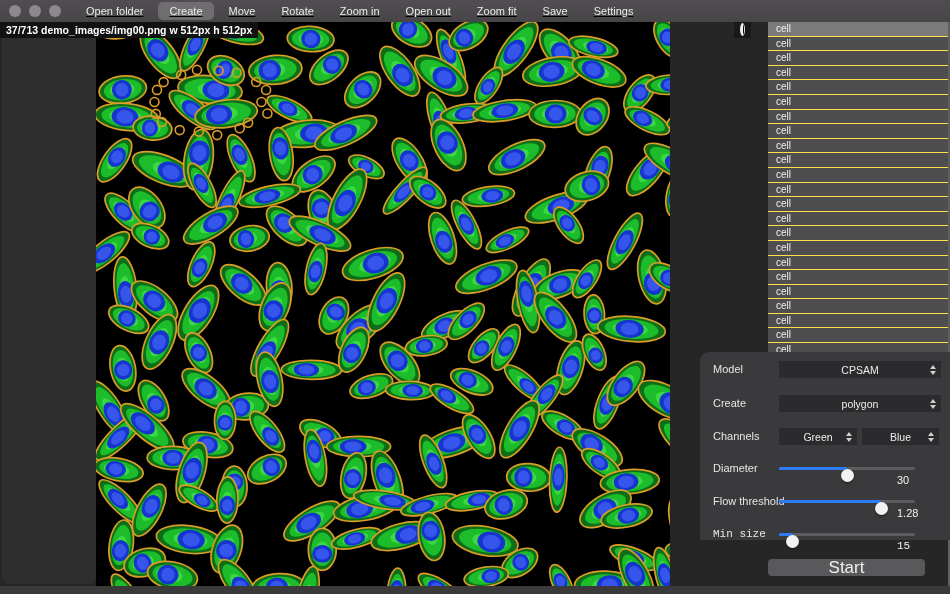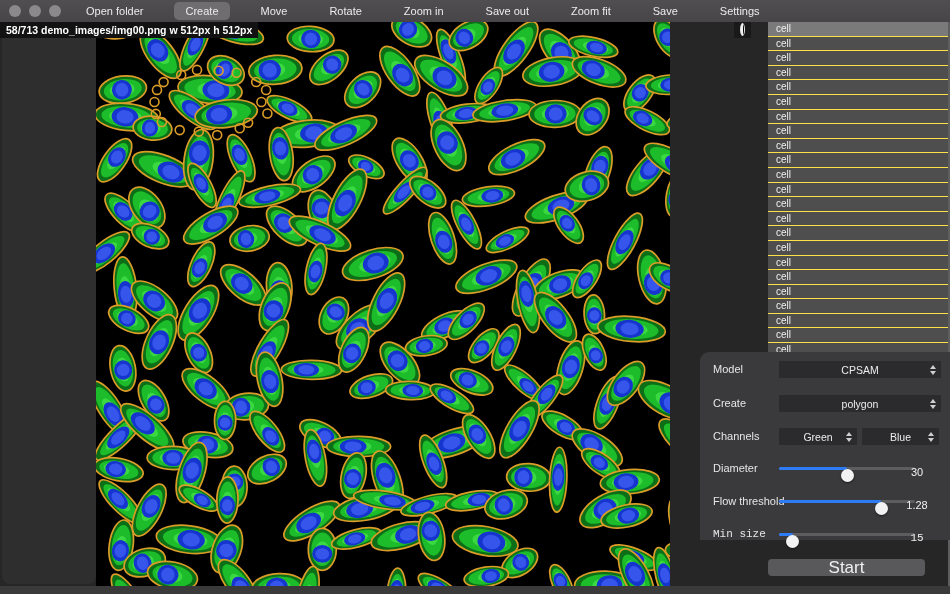--- a/index.html
+++ b/index.html
@@ -4,21 +4,21 @@
 <style>
   html,body{margin:0;padding:0;background:#111;}
   .window{position:relative;width:950px;height:594px;background:#262626;overflow:hidden;
           font-family:"Liberation Sans",sans-serif;-webkit-font-smoothing:antialiased;}
 
   
   .titlebar{position:absolute;left:0;top:0;width:950px;height:22px;background:linear-gradient(#504e50,#474547);
             display:flex;align-items:center;z-index:7;}
   .dots{display:flex;gap:8px;margin-left:9px;}
   .dot{width:12px;height:12px;border-radius:50%;background:#8b898b;}
-  .toolbar{display:flex;margin-left:14px;gap:20px;align-items:flex-end;}
+  .toolbar{display:flex;margin-left:14px;gap:4px;align-items:flex-end;text-decoration:underline;}
   .tb-btn{color:#ececec;font-size:11px;padding:3px 11px;border-radius:5px;background:transparent;border:none;
           font-family:"Liberation Sans",sans-serif;white-space:nowrap;cursor:default;}
   .tb-btn.active{background:#6f6d6f;}
 
   
   .status{position:absolute;left:0;top:22px;height:16px;background:#121212;color:#ffffff;
           font-size:10.5px;font-weight:bold;line-height:16px;padding:0 6px;z-index:6;white-space:nowrap;}
 
   
   .left-panel{position:absolute;left:2px;top:22px;width:94px;height:562px;background:#2e2e2e;
@@ -53,49 +53,49 @@
   .select .chev{position:absolute;right:5px;top:4px;display:flex;flex-direction:column;gap:2px;}
   .cu{width:0;height:0;border-left:3px solid transparent;border-right:3px solid transparent;border-bottom:4px solid #cfcfcf;display:block;}
   .cd{width:0;height:0;border-left:3px solid transparent;border-right:3px solid transparent;border-top:4px solid #cfcfcf;display:block;}
   .sel-wide{left:66px;width:162px;}
   .sel-ch1{left:66px;width:78px;}
   .sel-ch2{left:149px;width:77px;}
   .track{position:absolute;left:66px;top:7px;width:136px;height:3px;background:#5d5d5f;border-radius:2px;}
   .fill{height:3px;background:#2d7bf5;border-radius:2px;}
   .knob{position:absolute;top:8.5px;width:13px;height:13px;margin-left:-6.5px;background:#f2f2f2;border-radius:50%;
         box-shadow:0 1px 2px rgba(0,0,0,.55);}
-  .value{position:absolute;right:0;top:6px;width:40px;font-size:11px;color:#f0f0f0;text-align:center;}
+  .value{position:absolute;right:0;top:14px;width:40px;font-size:11px;color:#f0f0f0;text-align:left;}
   .start{position:absolute;left:68px;top:207px;width:157px;height:17px;background:#59595b;border:none;border-radius:4px;
          color:#f0f0f0;font-size:17px;font-family:Liberation Sans, sans-serif;display:flex;align-items:center;justify-content:center;}
 </style>
 </head>
 <body>
 
 <div class="window">
 
   <div class="titlebar">
     <div class="dots">
       <span class="dot"></span>
       <span class="dot"></span>
       <span class="dot"></span>
     </div>
     <div class="toolbar">
         <button class="tb-btn">Open folder</button>
         <button class="tb-btn active">Create</button>
         <button class="tb-btn">Move</button>
         <button class="tb-btn">Rotate</button>
         <button class="tb-btn">Zoom in</button>
-        <button class="tb-btn">Save out</button>
+        <button class="tb-btn">Open out</button>
         <button class="tb-btn">Zoom fit</button>
         <button class="tb-btn">Save</button>
         <button class="tb-btn">Settings</button>
       </div>
   </div>
 
-  <div class="status">58/713 demo_images/img00.png w 512px h 512px</div>
+  <div class="status">37/713 demo_images/img00.png w 512px h 512px</div>
 
   <div class="left-panel"></div>
 
   <div class="canvas"><svg width="574" height="564" viewBox="0 0 574 564" xmlns="http://www.w3.org/2000/svg">
         <rect width="100%" height="100%" fill="#000000"></rect>
         <g transform="translate(18.8,8.1) rotate(1.2)">
           <ellipse rx="19.7" ry="8.7" fill="#0c6e16" stroke="#dc9c28" stroke-width="1.7"></ellipse>
           <ellipse rx="15.8" ry="6.8" fill="#1fc42c" opacity="0.9"></ellipse>
           <ellipse cx="-2.8" rx="10.3" ry="4.8" fill="#49e84e" opacity="0.65"></ellipse>
           <ellipse cx="-4.0" rx="8.3" ry="6.3" fill="#1635cf"></ellipse>

